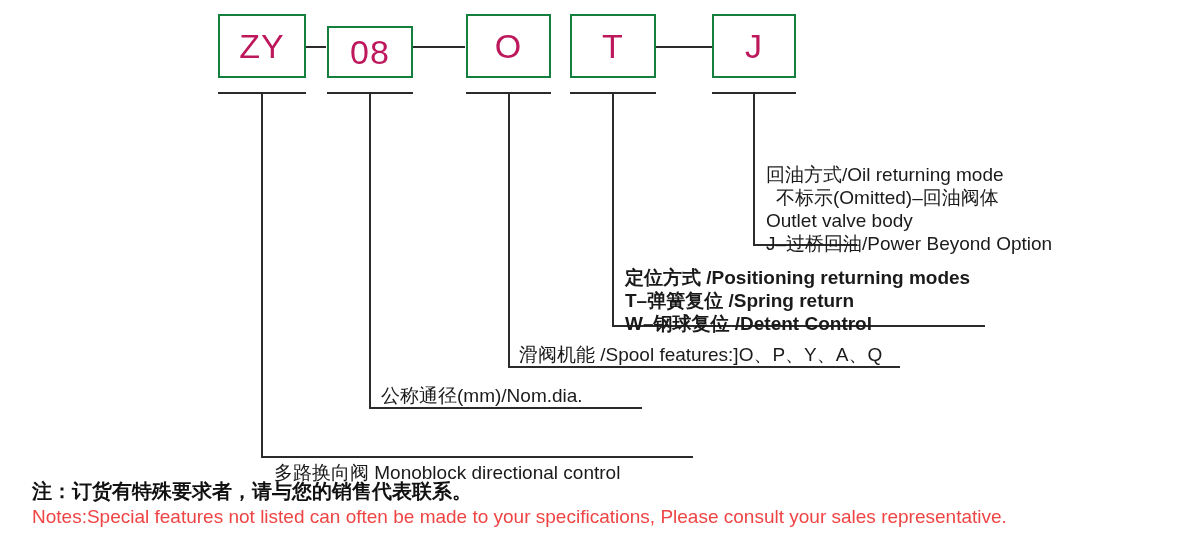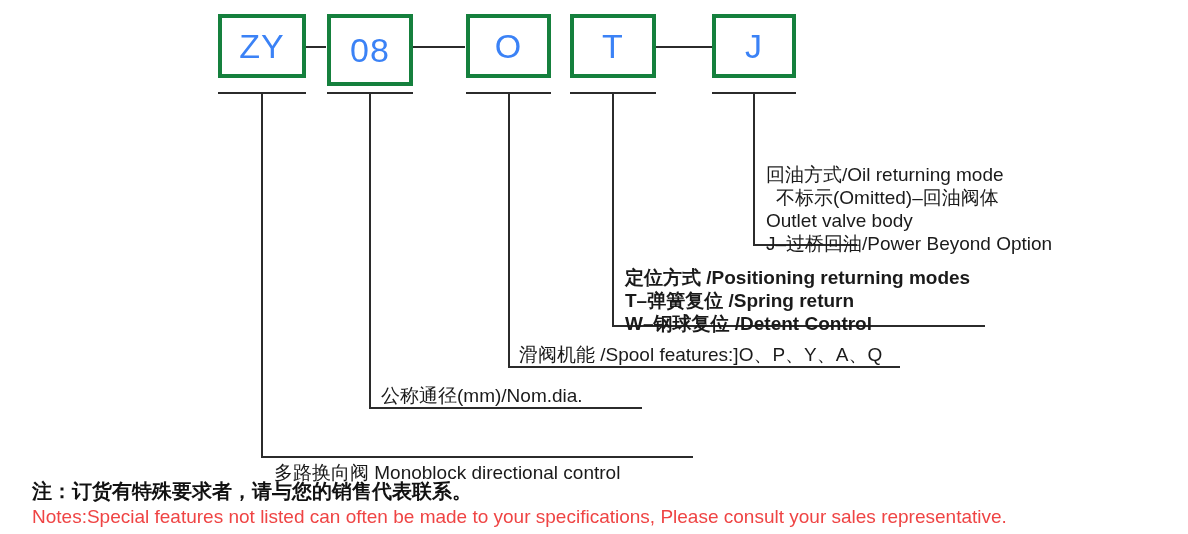--- a/index.html
+++ b/index.html
@@ -12,29 +12,29 @@
     height: 534px;
     position: relative;
     font-family: "Liberation Sans", "DejaVu Sans", sans-serif;
     color: #1a1a1a;
     overflow: hidden;
   }
 
   
   .code-box {
     position: absolute;
-    border: 4px solid #15803d;
+    border: 2px solid #15803d;
     background: #ffffff;
     display: flex;
     align-items: center;
     justify-content: center;
     font-size: 34px;
     font-weight: 400;
     letter-spacing: 1px;
-    color: #3b82f6;
+    color: #be185d;
     box-sizing: border-box;
   }
 
   .connector {
     position: absolute;
     height: 0;
     border-top: 2px solid #2b2b2b;
   }
 
   
@@ -89,21 +89,21 @@
 </style>
 </head>
 <body>
 
 <div class="code-box" style="left:218px; top:14px; width:88px; height:64px;">
   <span>ZY</span>
 </div>
 
 <div class="connector" style="left:306px; top:46px; width:20px;"></div>
 
-<div class="code-box" style="left:327px; top:14px; width:86px; height:72px;">
+<div class="code-box" style="left:327px; top:26px; width:86px; height:52px;">
   <span>08</span>
 </div>
 
 <div class="connector" style="left:413px; top:46px; width:52px;"></div>
 
 <div class="code-box" style="left:466px; top:14px; width:85px; height:64px;">
   <span>O</span>
 </div>
 
 <div class="code-box" style="left:570px; top:14px; width:86px; height:64px;">

